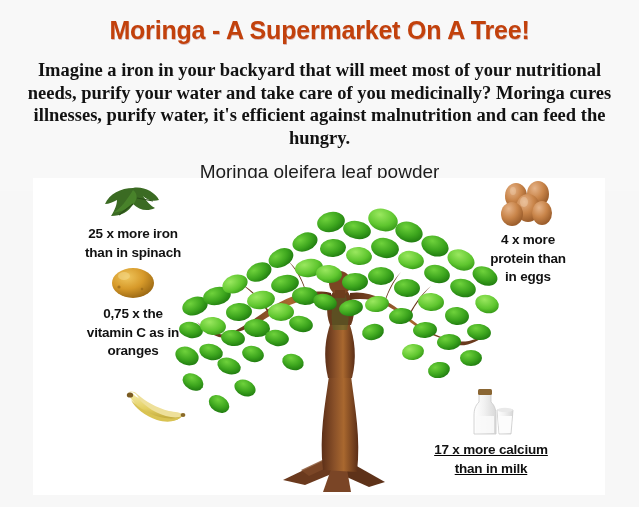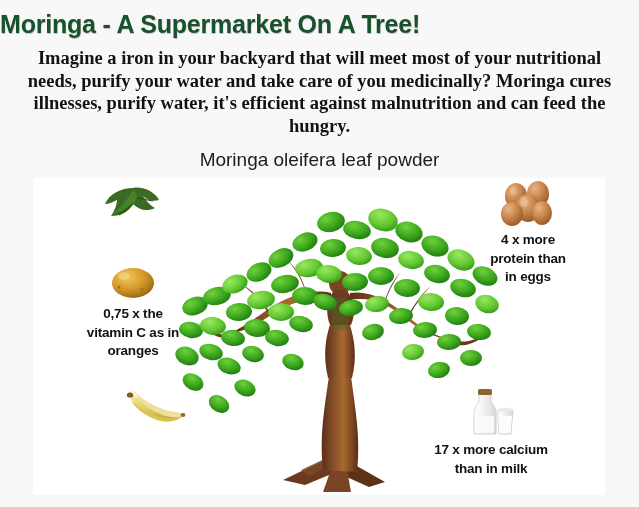--- a/index.html
+++ b/index.html
@@ -16,27 +16,28 @@
   }
 
   
   #header {
     width: 639px;
     background: #f8f8f8;
     padding-top: 6px;
     box-sizing: border-box;
   }
   #main-title {
+    text-align: center;
     font-family: "Liberation Sans", sans-serif;
     font-weight: bold;
     font-size: 25px;
     line-height: 30px;
-    color: #14532d;
+    color: #c2410c;
     letter-spacing: -0.2px;
-    margin: 0;
+    margin: 6px;
     padding: 3px 0 2px 0;
     text-shadow: 0.5px 0.5px 0 rgba(120,0,10,0.25);
   }
   #intro-paragraph {
     text-align: center;
     font-family: "Liberation Serif", serif;
     font-weight: bold;
     font-size: 18.5px;
     line-height: 22.5px;
     color: #121212;
@@ -83,21 +84,21 @@
     margin: 0 auto 2px auto;
     position: relative;
   }
 
   
   #fact-iron      { left: 6px;   top: 6px;   width: 188px; }
   #fact-vitc      { left: 6px;   top: 84px; width: 188px; }
   #fact-potassium { left: 14px;  top: 212px; width: 212px; }
   #fact-protein   { left: 420px; top: 2px;   width: 150px; }
   #fact-vitamina  { left: 430px; top: 100px; width: 142px; }
-  #fact-calcium   { left: 352px; top: 208px; width: 212px; }
+  #fact-calcium   { left: 352px; top: 208px; width: 212px; text-decoration: underline; }
 
   
   .icon-svg { display: block; margin: 0 auto; }
 
   
   #tree-wrap {
     position: absolute;
     left: 140px;
     top: 2px;
     width: 330px;
@@ -251,20 +252,22 @@
       <svg class="icon-svg" width="60" height="38" viewBox="0 0 60 38">
         <path d="M30 4 C40 2, 52 8, 56 16 C50 18, 44 16, 40 12 C44 18, 48 22, 52 24
                  C44 28, 36 26, 30 20 C26 28, 18 32, 8 32 C12 26, 14 20, 14 16
                  C10 18, 6 20, 2 20 C6 10, 18 4, 30 4 Z" fill="#3b6b23"></path>
         <path d="M30 6 C36 10, 34 18, 28 22 C22 26, 16 28, 10 29
                  C18 24, 24 16, 30 6 Z" fill="#4e8a2e" opacity="0.75"></path>
         <path d="M30 20 L16 31" stroke="#2a4f18" stroke-width="1.4" fill="none"></path>
         <path d="M34 14 L50 17" stroke="#2a4f18" stroke-width="1.2" fill="none"></path>
       </svg>
     </span>
+    <span class="fact-text">25 x more iron
+than in spinach</span>
   </div>
 
   <div class="fact" id="fact-vitc">
     <span class="fact-icon">
       <svg class="icon-svg" width="54" height="40" viewBox="0 0 54 40">
         <defs>
           <radialGradient id="orangeGrad" cx="36%" cy="30%" r="72%">
             <stop offset="0%" stop-color="#efc55c"></stop>
             <stop offset="55%" stop-color="#d79a2a"></stop>
             <stop offset="100%" stop-color="#9d6a14"></stop>

